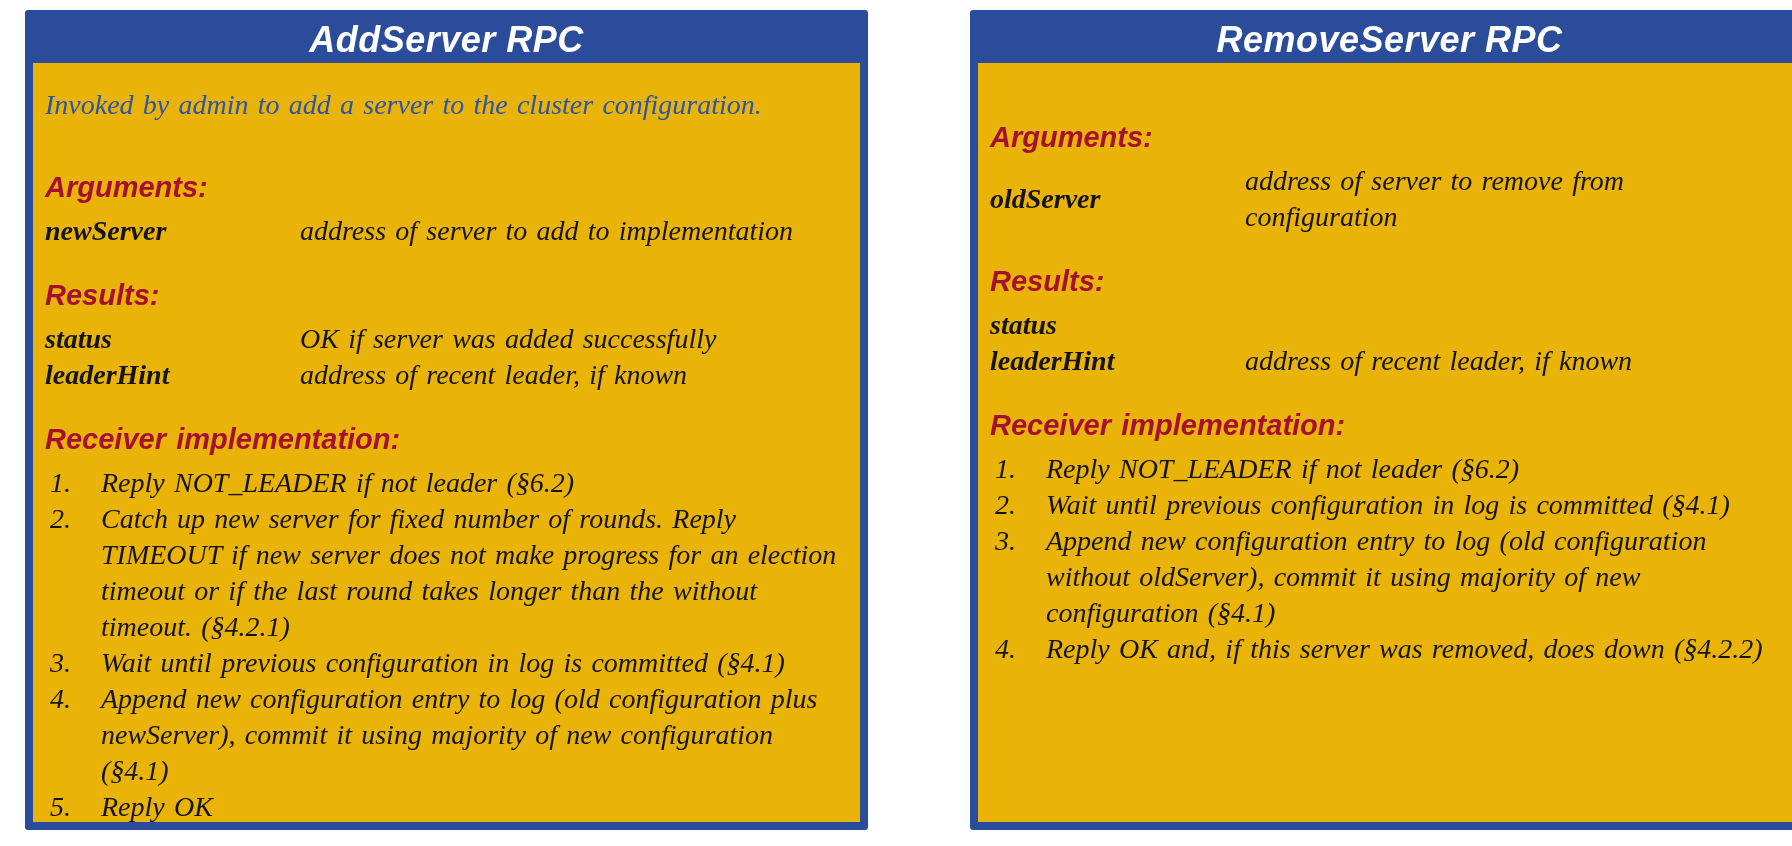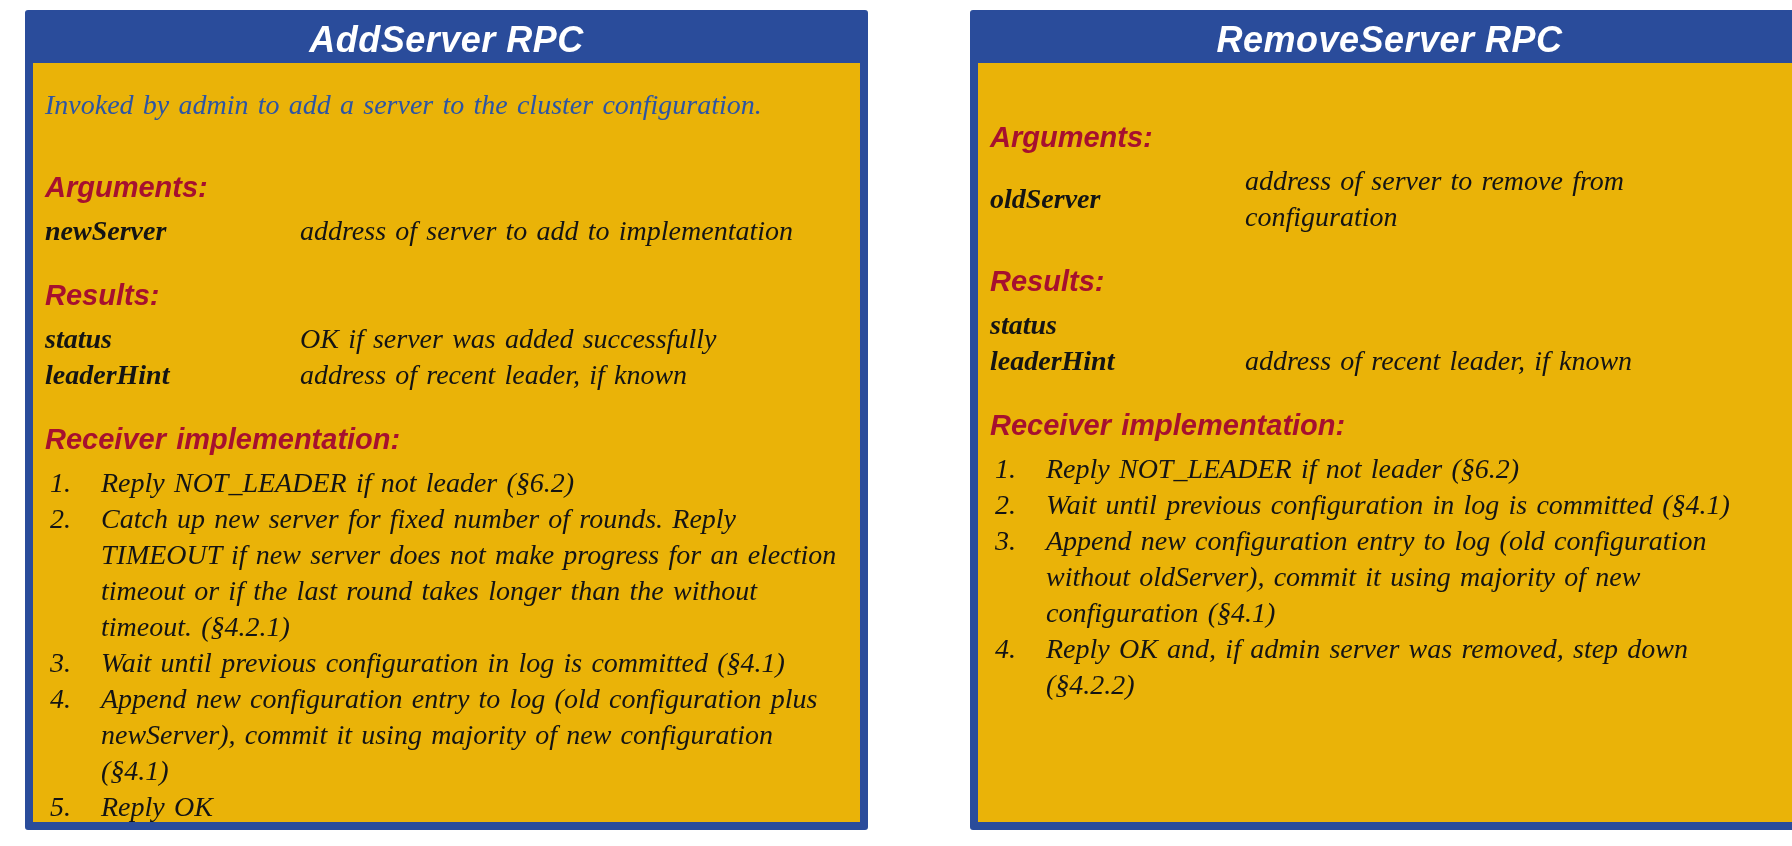--- a/index.html
+++ b/index.html
@@ -166,19 +166,19 @@
           <span class="param-desc" data-interactable="false">address of recent leader, if known</span>
         </div>
       </div>
 
       <div class="section" data-interactable="false">
         <h2 class="section-heading" data-interactable="false">Receiver implementation:</h2>
         <ol class="steps" data-interactable="false">
           <li data-interactable="false">Reply NOT_LEADER if not leader (§6.2)</li>
           <li data-interactable="false">Wait until previous configuration in log is committed (§4.1)</li>
           <li data-interactable="false">Append new configuration entry to log (old configuration without oldServer), commit it using majority of new configuration (§4.1)</li>
-          <li data-interactable="false">Reply OK and, if admin server was removed, step down (§4.2.2)</li>
+          <li data-interactable="false">Reply OK and, if this server was removed, does down (§4.2.2)</li>
         </ol>
       </div>
     </div>
   </section>
 
 </div>
 
 </body></html>

